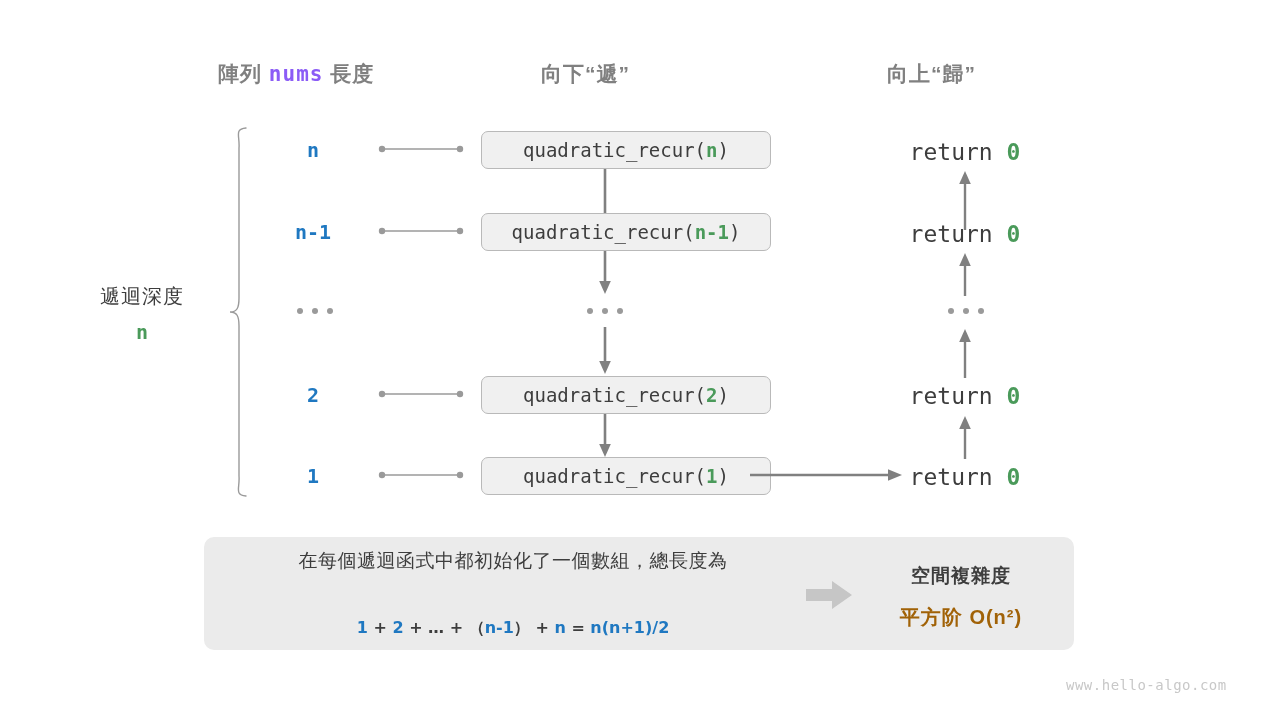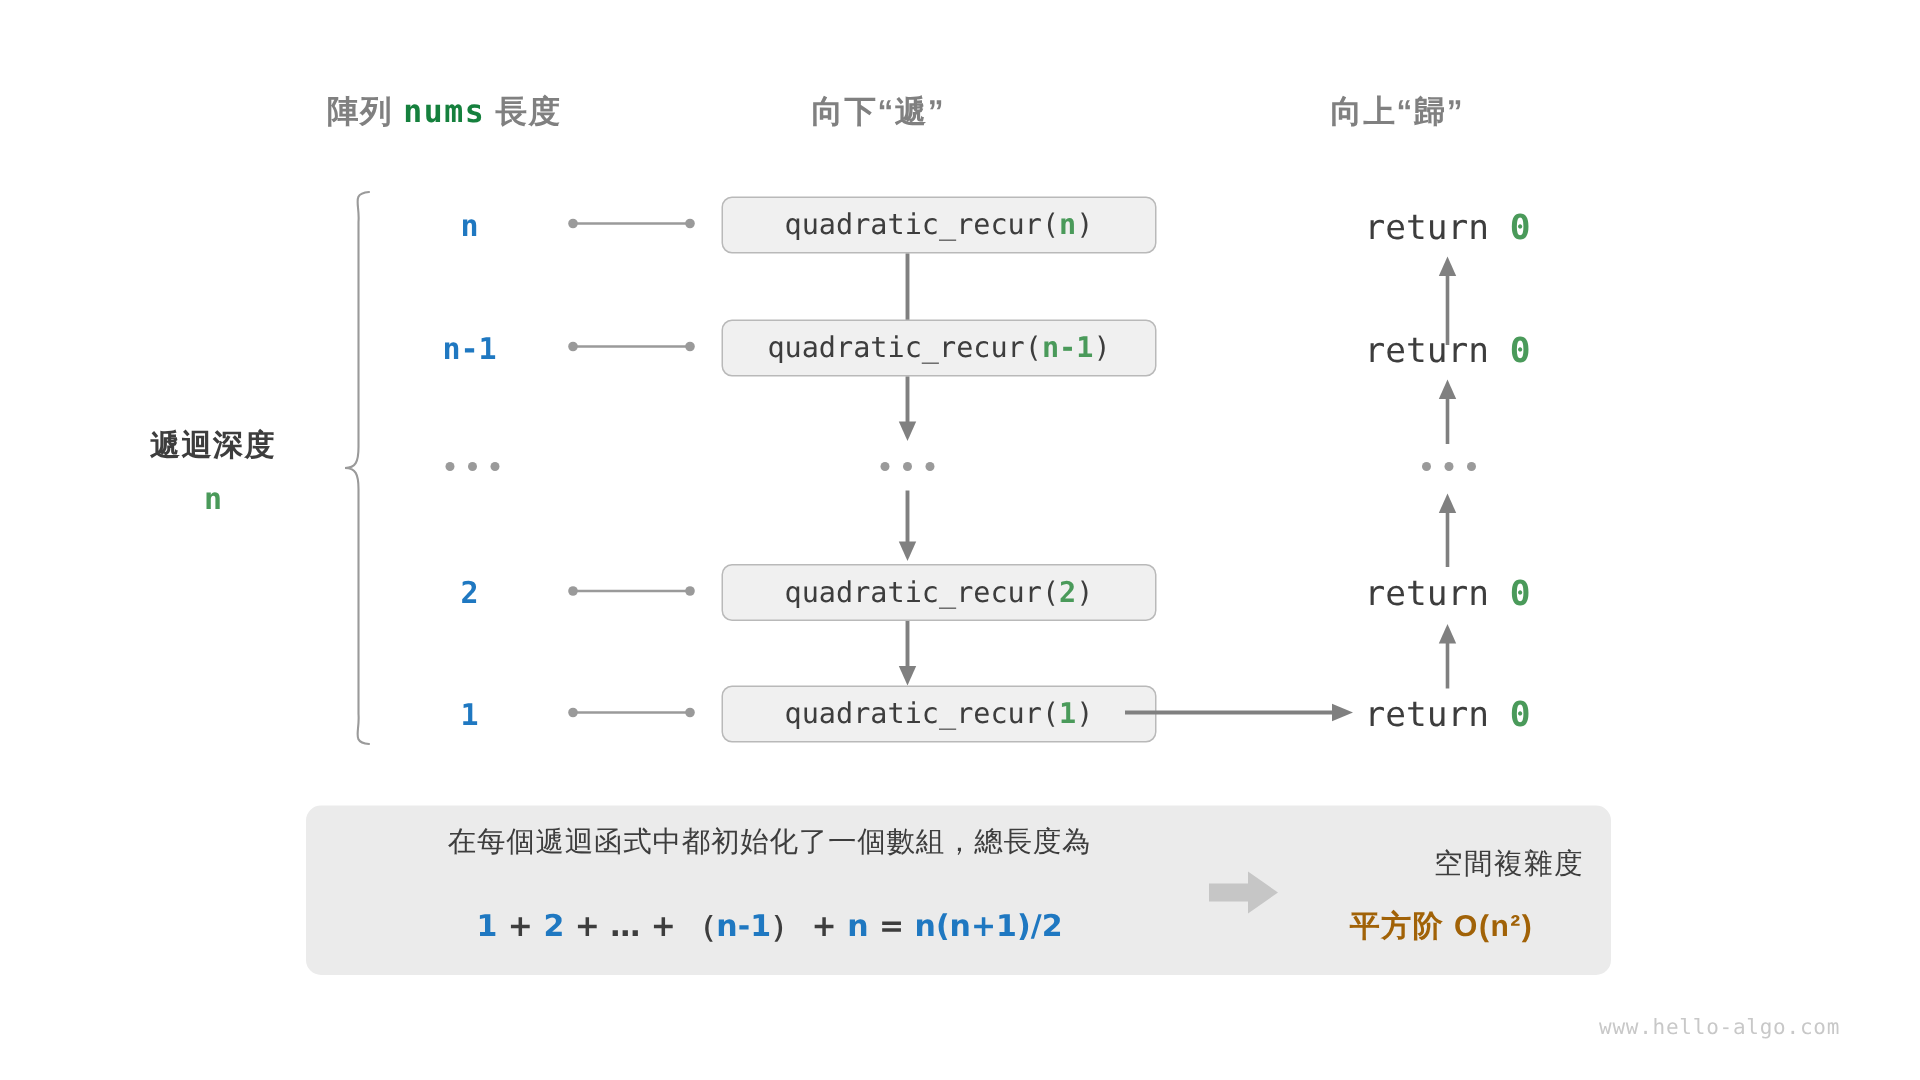--- a/index.html
+++ b/index.html
@@ -23,26 +23,26 @@
   .abs { position: absolute; }
 
   
   .col-header {
     font-size: 21px;
     font-weight: bold;
     color: #808080;
     white-space: nowrap;
     letter-spacing: 1px;
   }
-  .col-header .accent-blue { color: #15803d; font-family: "DejaVu Sans Mono", monospace; }
+  .col-header .accent-blue { color: #8b5cf6; font-family: "DejaVu Sans Mono", monospace; }
 
   
   .depth-label {
     font-size: 20px;
-    font-weight: bold;
+    font-weight: normal;
     color: #3d3d3d;
     text-align: center;
     white-space: nowrap;
     letter-spacing: 1px;
   }
   .depth-value {
     font-size: 20px;
     font-weight: bold;
     color: #4a9a5a;
     font-family: "DejaVu Sans Mono", monospace;
@@ -120,34 +120,35 @@
     border-radius: 10px;
   }
   .summary-text {
     font-size: 19px;
     color: #3d3d3d;
     letter-spacing: 0.5px;
     white-space: nowrap;
     text-align: center;
   }
   .formula {
-    font-size: 20px;
+    font-size: 16px;
     font-weight: bold;
     color: #3d3d3d;
     white-space: nowrap;
     text-align: center;
     font-family: "DejaVu Sans", sans-serif;
+    margin-top: 14px;
   }
   .formula .b { color: #1f78c1; }
   .complexity-title {
     font-size: 19px;
-    font-weight: normal;
-    color: #3d3d3d;
-    letter-spacing: 1px;
-    text-align: right;
+    font-weight: bold;
+    color: #3d3d3d;
+    letter-spacing: 1px;
+    text-align: center;
     white-space: nowrap;
   }
   .complexity-value {
     font-size: 20px;
     font-weight: bold;
     color: #a16207;
     letter-spacing: 1px;
     text-align: center;
     white-space: nowrap;
   }

